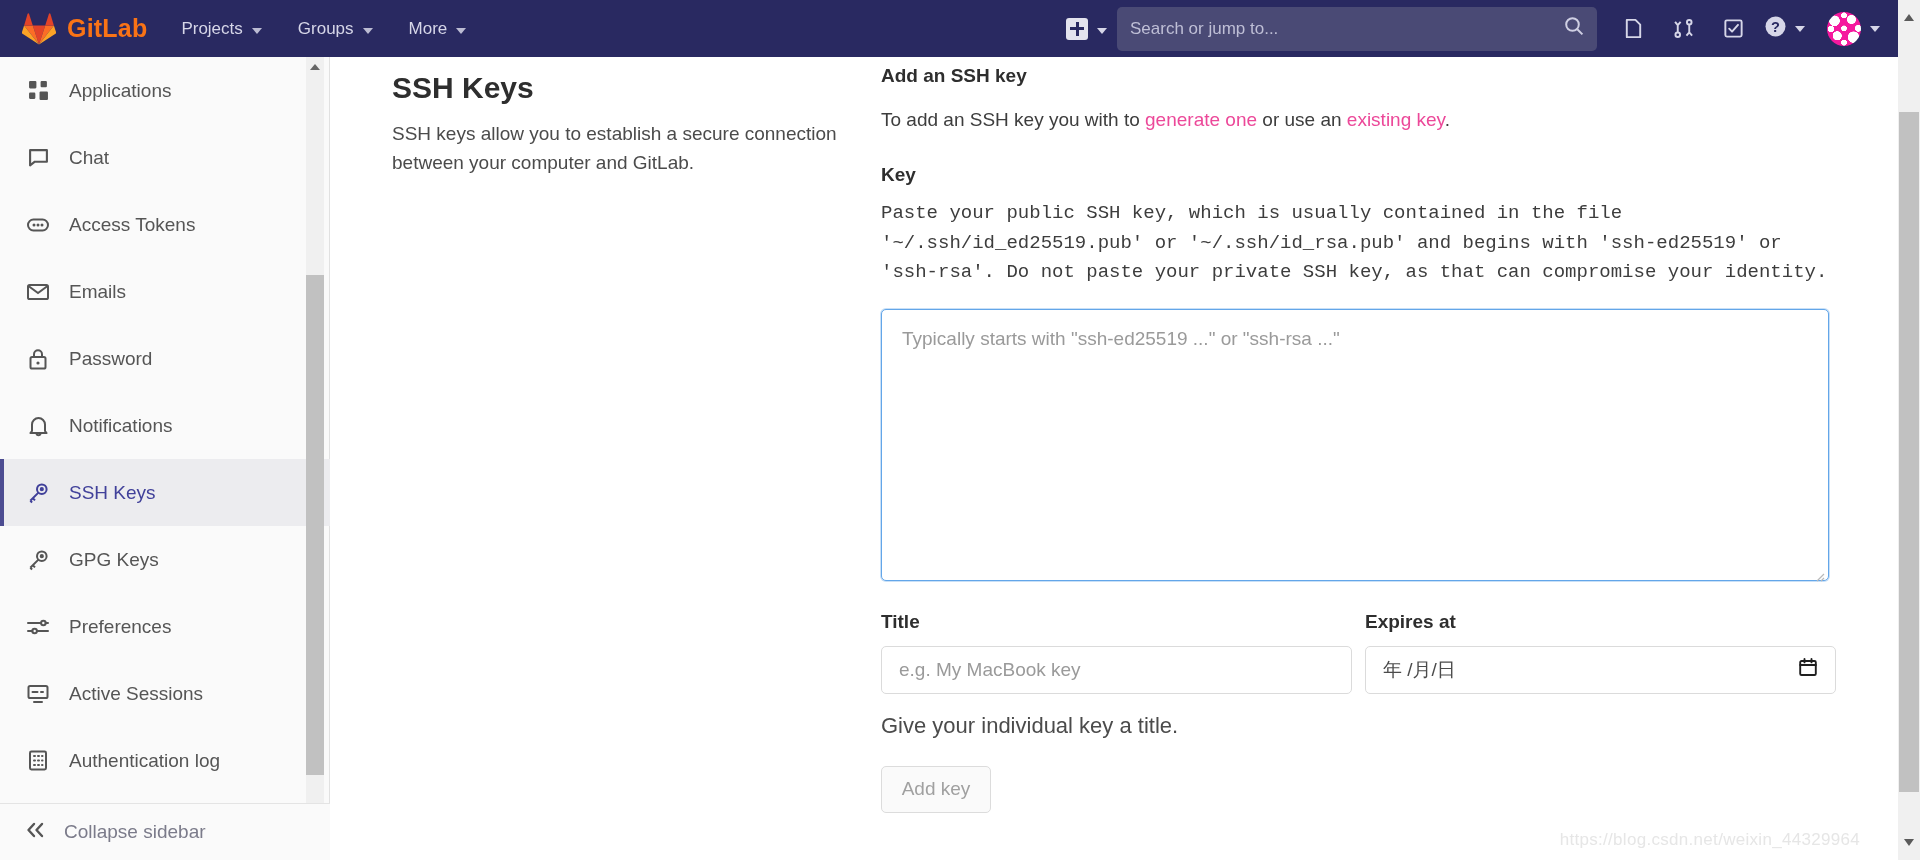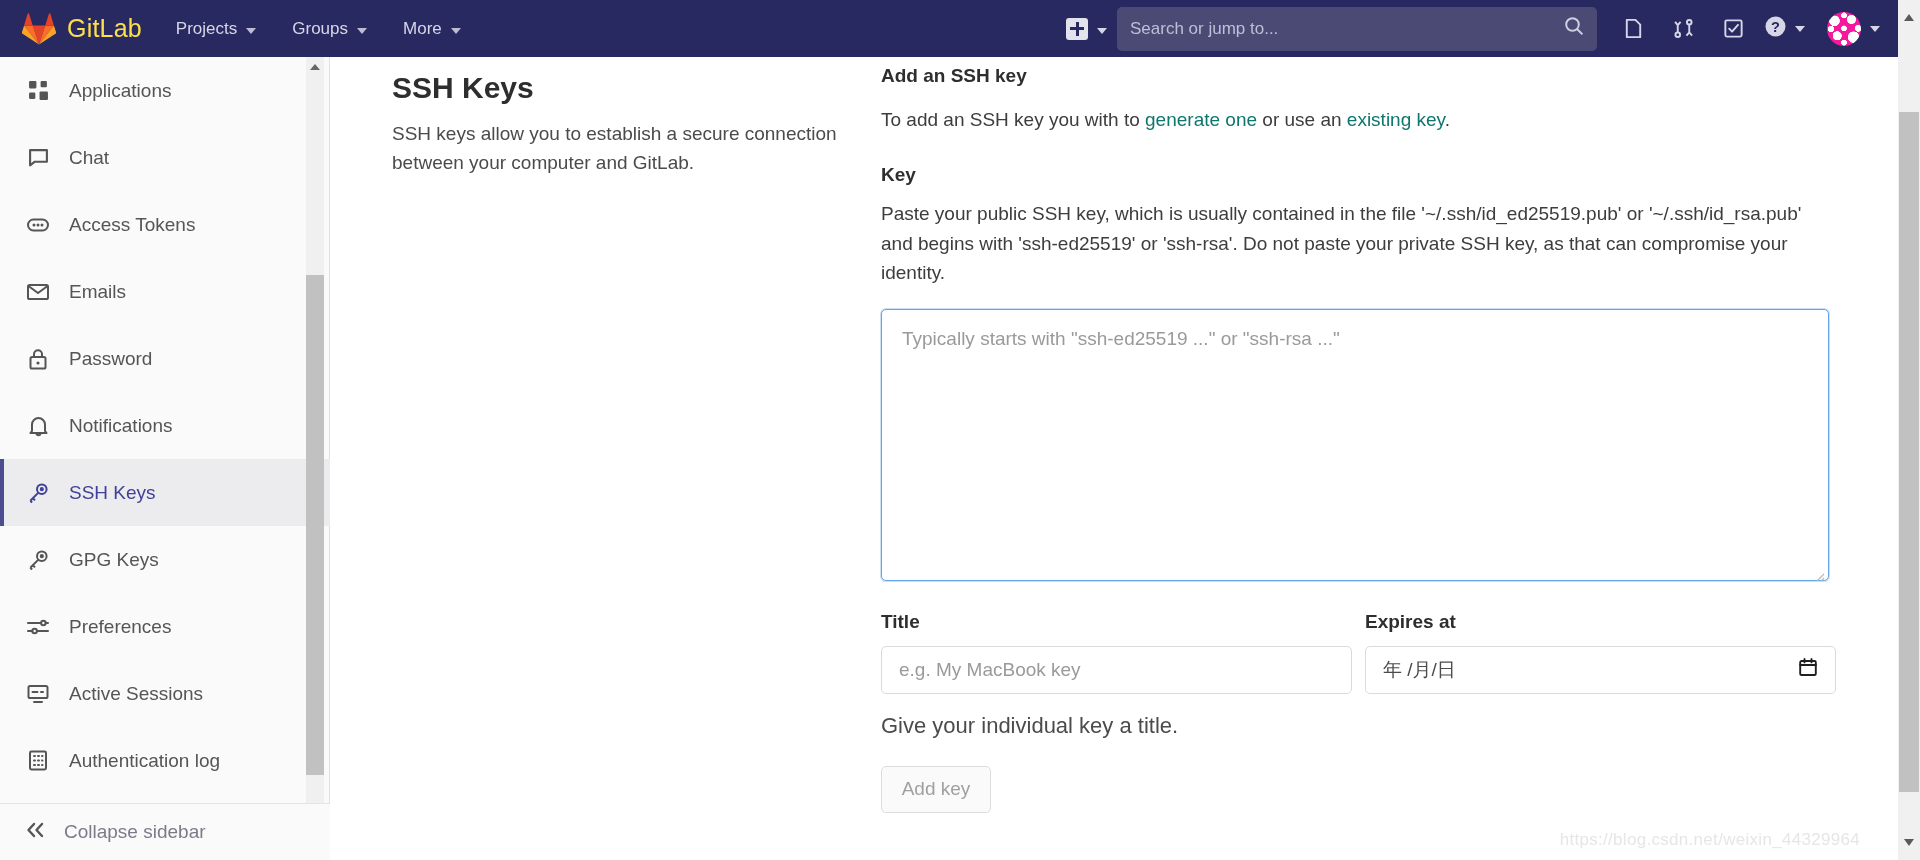--- a/index.html
+++ b/index.html
@@ -19,21 +19,21 @@
     display: flex; align-items: center;
     z-index: 30;
   }
   .nav-brand {
     display: flex; align-items: center;
     padding: 0 16px 0 22px;
     height: 100%;
   }
   .gl-logo { width: 34px; height: 32px; display: block; }
   .brand-text {
-    color: #fde047; font-size: 25px; font-weight: 400;
+    color: #f97316; font-size: 25px; font-weight: 700;
     margin-left: 11px; letter-spacing: .2px;
   }
   .nav-item {
     display: flex; align-items: center; gap: 9px;
     padding: 0 18px; height: 57px;
     color: #d6d6e8; font-size: 17px;
   }
   .nav-item .caret { opacity: .85; }
   .caret-down {
     width: 0; height: 0;
@@ -156,24 +156,24 @@
   }
   .row { display: flex; padding: 0 62px 0 62px; }
   .col-left { width: 455px; padding-top: 14px; }
   .col-right { width: 955px; padding-top: 8px; margin-left: 38px; }
 
   .page-title { font-size: 30px; font-weight: 600; color: #2e2e2e; margin: 0 0 14px; }
   .page-desc { font-size: 19px; line-height: 1.55; color: #4b4b4b; margin: 0; }
 
   .sec-title { font-size: 19px; font-weight: 600; color: #2e2e2e; margin: 0 0 18px; }
   .sec-text { font-size: 19px; color: #3d3d3d; line-height: 1.55; margin: 0; }
-  a.link { color: #0f766e; text-decoration: none; }
+  a.link { color: #ec4899; text-decoration: none; }
 
   .field-label { font-size: 19px; font-weight: 600; color: #2e2e2e; margin: 30px 0 13px; }
-  .key-help { font-size: 19px; color: #3d3d3d; line-height: 1.53; margin: 0 0 22px; }
+  .key-help { font-size: 19px; color: #3d3d3d; line-height: 1.53; margin: 0 0 22px; font-family: Liberation Mono, monospace; }
 
   .key-textarea {
     width: 948px; height: 272px;
     border: 1px solid #63a6e9;
     border-radius: 5px;
     box-shadow: 0 0 0 1px rgba(99,166,233,.35);
     padding: 18px 20px;
     font-size: 19px; color: #9a9a9a;
     position: relative;
     background: #fff;

